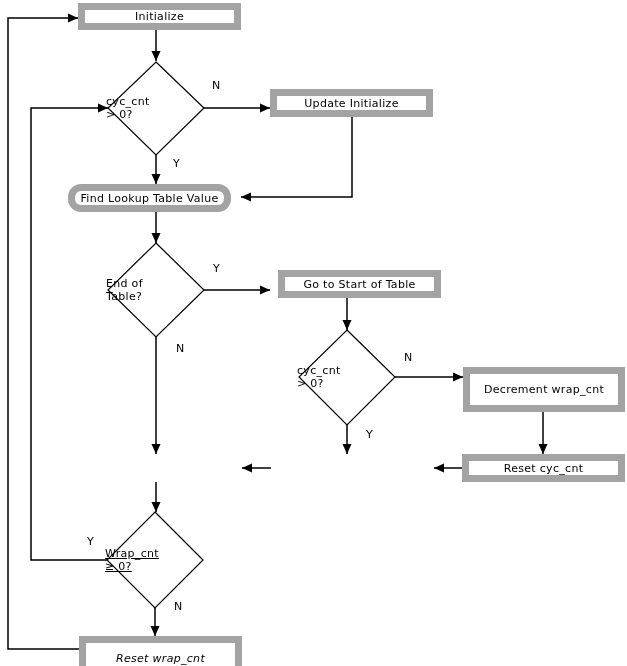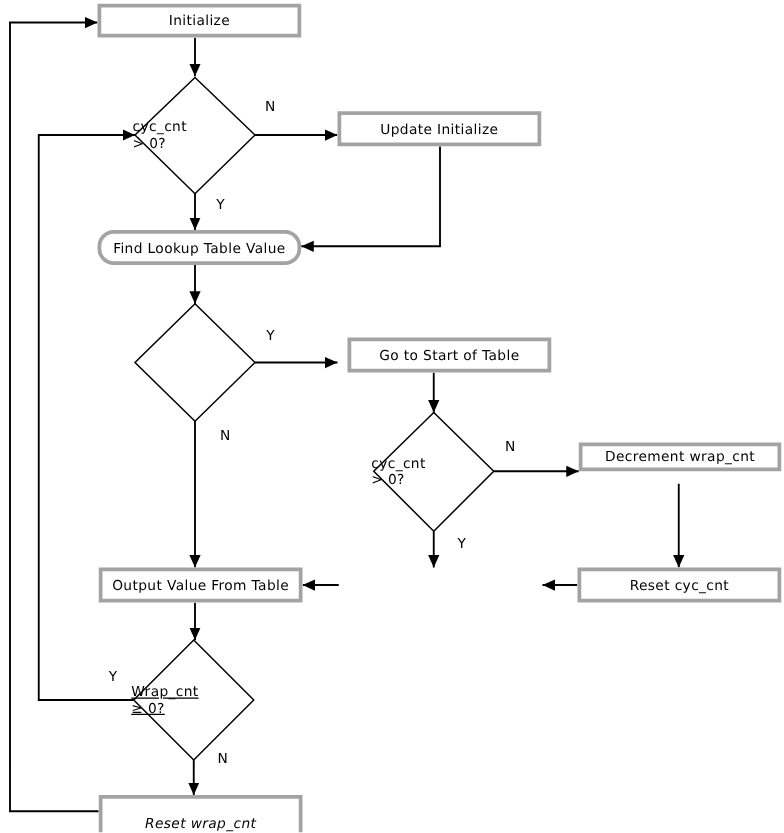--- a/index.html
+++ b/index.html
@@ -20,21 +20,21 @@
     position: absolute;
     left: 0;
     top: 0;
     width: 627px;
     height: 666px;
   }
   .box {
     position: absolute;
     box-sizing: border-box;
     background: #ffffff;
-    border: 3px solid #a3a3a3;
+    border: 7px solid #a3a3a3;
     display: flex;
     align-items: center;
     justify-content: center;
     font-size: 11px;
     letter-spacing: 0.3px;
     white-space: nowrap;
   }
   .dtext {
     position: absolute;
     width: 100px;
@@ -83,38 +83,41 @@
     <polyline points="271,468 242,468" fill="none" stroke="#000000" stroke-width="1.5" marker-end="url(#arrow)"></polyline>
     <polyline points="156,482 156,512" fill="none" stroke="#000000" stroke-width="1.5" marker-end="url(#arrow)"></polyline>
     <polyline points="107,560 31,560 31,108 108,108" fill="none" stroke="#000000" stroke-width="1.5" marker-end="url(#arrow)"></polyline>
     <polyline points="155,608 155,636" fill="none" stroke="#000000" stroke-width="1.5" marker-end="url(#arrow)"></polyline>
   </svg>
 
   <div class="box" style="left:78px; top:3px; width:163px; height:27px;">Initialize</div>
 
   <div class="box" style="left:270px; top:89px; width:163px; height:28px;">Update Initialize</div>
 
-  <div class="box" style="left:78px; top:184px; width:163px; height:28px;border-radius:13px;">Find Lookup Table Value</div>
+  <div class="box" style="left:68px; top:184px; width:163px; height:28px;border-radius:13px;">Find Lookup Table Value</div>
 
   <div class="box" style="left:278px; top:270px; width:163px; height:28px;">Go to Start of Table</div>
 
-  <div class="box" style="left:463px; top:354px; width:162px; height:23px;">Decrement wrap_cnt</div>
+  <div class="box" style="left:463px; top:367px; width:162px; height:45px;">Decrement wrap_cnt</div>
 
-  <div class="box" style="left:79px; top:454px; width:163px; height:28px;">Output Value From Table</div>
 
 
   <div class="box" style="left:462px; top:454px; width:163px; height:28px;">Reset cyc_cnt</div>
 
   <div class="box" style="left:79px; top:636px; width:163px; height:44px;font-style:italic;">Reset wrap_cnt</div>
 
   <div class="dtext" style="left:106px; top:95px;">
     <div>cyc_cnt</div>
     <div>&gt; 0?</div>
   </div>
 
+  <div class="dtext" style="left:106px; top:277px;">
+    <div>End of</div>
+    <div>Table?</div>
+  </div>
 
   <div class="dtext" style="left:297px; top:364px;">
     <div>cyc_cnt</div>
     <div>&gt; 0?</div>
   </div>
 
   <div class="dtext" style="left:105px; top:547px;text-decoration:underline;">
     <div>Wrap_cnt</div>
     <div>≥ 0?</div>
   </div>

